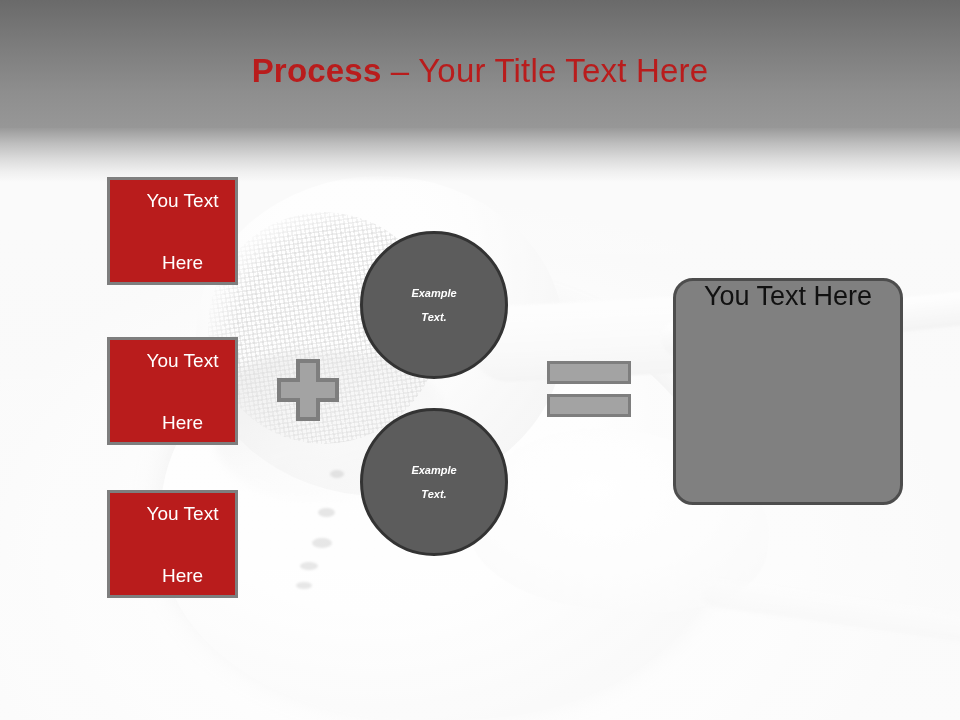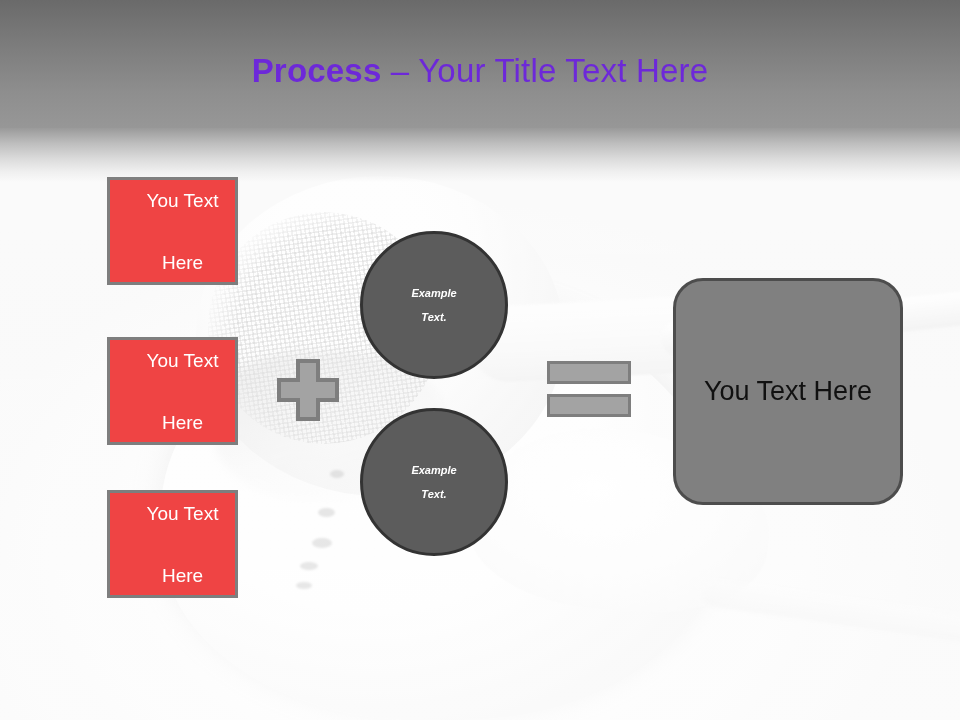--- a/index.html
+++ b/index.html
@@ -136,35 +136,35 @@
     position: absolute;
     left: 0; top: 128px;
     width: 960px; height: 54px;
     background: linear-gradient(180deg, #9a9a9a 0%, #bdbdbd 28%, #dcdcdc 58%, #f0f0f0 82%, rgba(250,250,250,0) 100%);
   }
   #title {
     position: absolute;
     left: 0; top: 52px;
     width: 960px;
     text-align: center;
-    color: #6d28d9;
+    color: #b91c1c;
     font-size: 33px;
     font-weight: 400;
     letter-spacing: 0.2px;
     white-space: nowrap;
   }
   #title .strong { font-weight: 700; }
 
   
   .input-box {
     position: absolute;
     width: 131px;
     height: 108px;
     box-sizing: border-box;
-    background: #ef4444;
+    background: #b91c1c;
     border: 3px solid #7e7e7e;
     color: #ffffff;
     font-size: 19px;
     line-height: 31px;
     text-align: center;
     display: flex;
     align-items: center;
     justify-content: center;
     padding-left: 20px;
   }
@@ -220,26 +220,26 @@
   #eq-bar-bottom { top: 33px; }
 
   
   #result-box {
     position: absolute;
     left: 673px; top: 278px;
     width: 230px; height: 227px;
     box-sizing: border-box;
     background: #808080;
     border: 3px solid #4d4d4d;
-    border-radius: 30px;
+    border-radius: 20px;
     color: #111111;
     font-size: 27px;
     text-align: center;
     display: flex;
-    align-items: center;
+    align-items: flex-start;
     justify-content: center;
     white-space: nowrap;
   }
 </style>
 </head>
 <body>
 
 <div id="slide">
 
   <div id="photo-layer">

